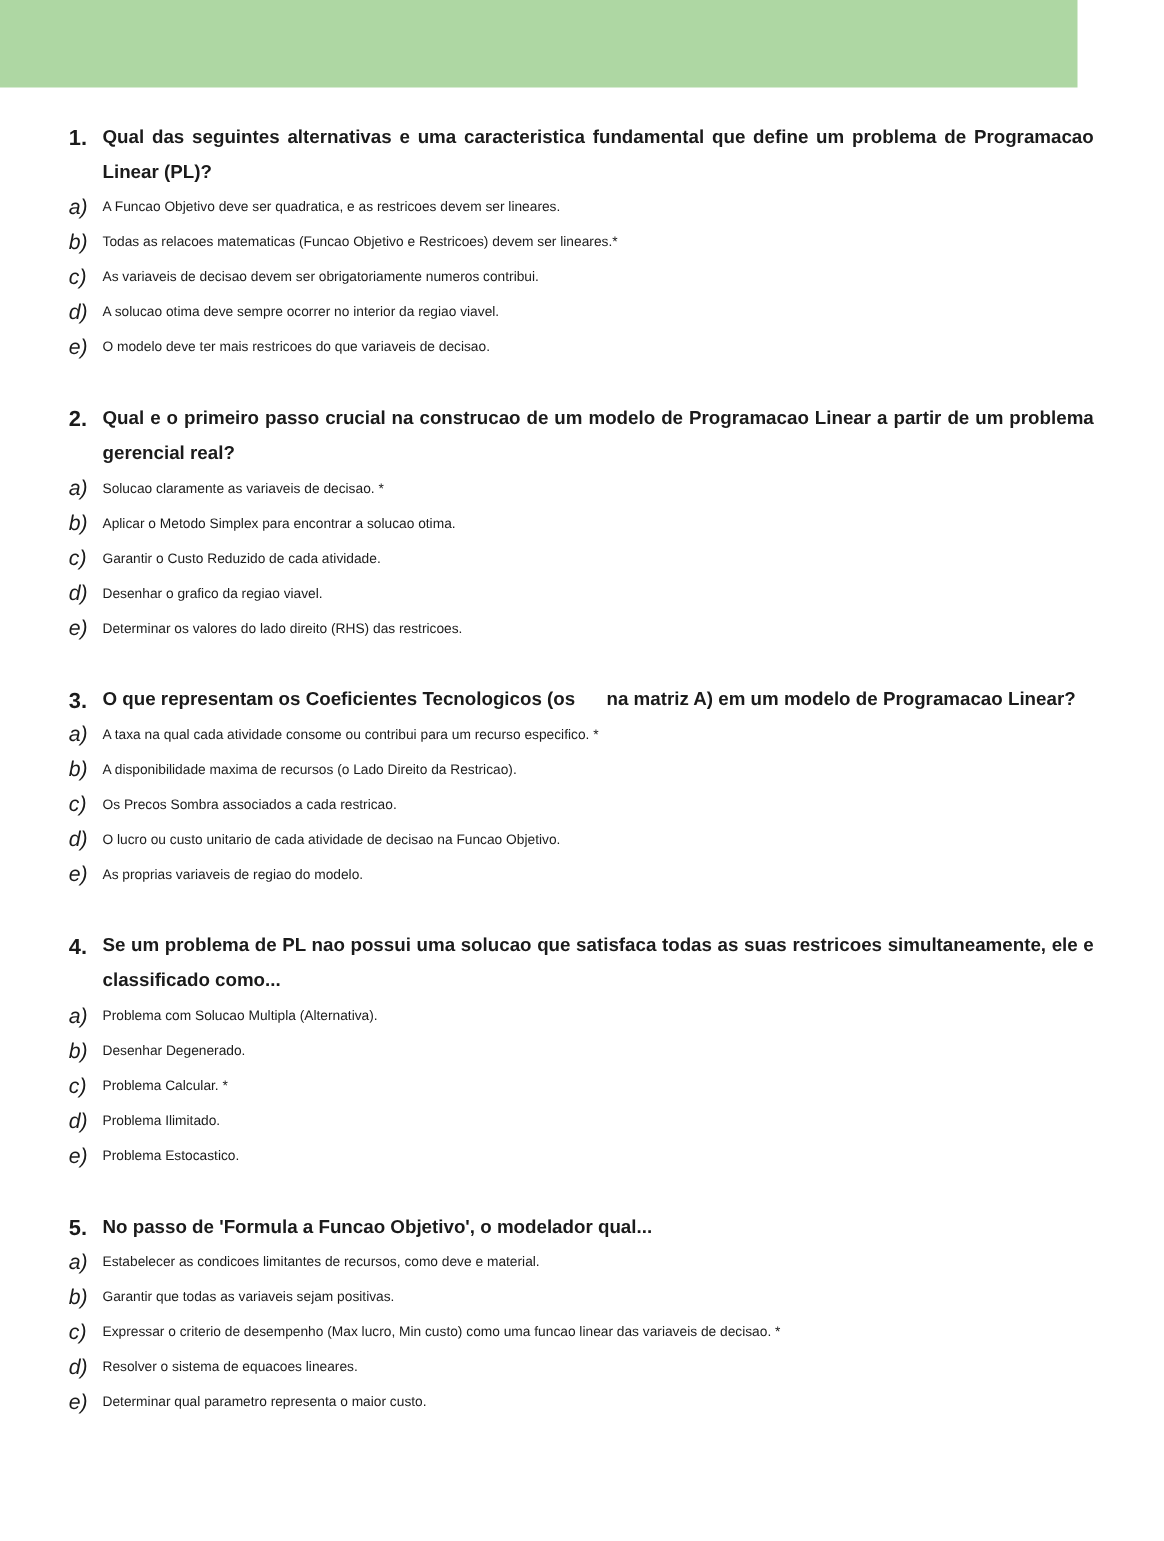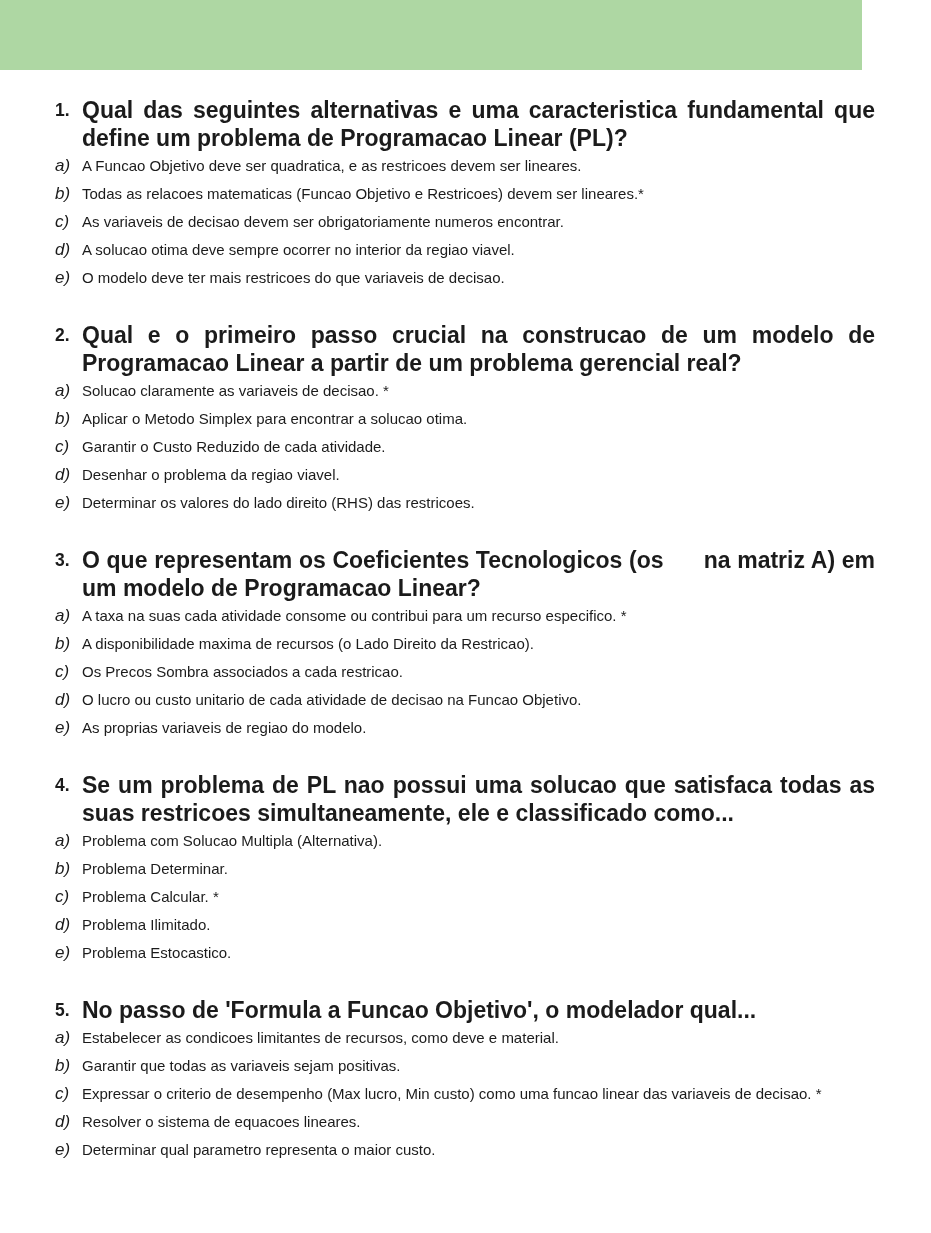--- a/index.html
+++ b/index.html
@@ -34,39 +34,39 @@
     flex: none;
     width: 27px;
     font-weight: bold;
     font-size: 17.5px;
     line-height: 28px;
   }
   .q-text {
     flex: 1;
     margin: 0;
     font-weight: bold;
-    font-size: 23px;
+    font-size: 15px;
     line-height: 28px;
     text-align: justify;
   }
   .option {
     display: flex;
     align-items: flex-start;
   }
   .opt-letter {
     flex: none;
     width: 27px;
     font-style: italic;
     font-size: 17px;
     line-height: 28px;
   }
   .opt-text {
     flex: 1;
     margin: 0;
-    font-size: 15px;
+    font-size: 11px;
     line-height: 28px;
     text-align: justify;
   }
 </style>
 </head>
 <body>
 
 <div class="page">
 
   <div class="band"></div>
@@ -81,21 +81,21 @@
       <div class="option">
         <span class="opt-letter">a)</span>
         <p class="opt-text">A Funcao Objetivo deve ser quadratica, e as restricoes devem ser lineares.</p>
       </div>
       <div class="option">
         <span class="opt-letter">b)</span>
         <p class="opt-text">Todas as relacoes matematicas (Funcao Objetivo e Restricoes) devem ser lineares.*</p>
       </div>
       <div class="option">
         <span class="opt-letter">c)</span>
-        <p class="opt-text">As variaveis de decisao devem ser obrigatoriamente numeros encontrar.</p>
+        <p class="opt-text">As variaveis de decisao devem ser obrigatoriamente numeros contribui.</p>
       </div>
       <div class="option">
         <span class="opt-letter">d)</span>
         <p class="opt-text">A solucao otima deve sempre ocorrer no interior da regiao viavel.</p>
       </div>
       <div class="option">
         <span class="opt-letter">e)</span>
         <p class="opt-text">O modelo deve ter mais restricoes do que variaveis de decisao.</p>
       </div>
     </section>
@@ -112,36 +112,36 @@
       <div class="option">
         <span class="opt-letter">b)</span>
         <p class="opt-text">Aplicar o Metodo Simplex para encontrar a solucao otima.</p>
       </div>
       <div class="option">
         <span class="opt-letter">c)</span>
         <p class="opt-text">Garantir o Custo Reduzido de cada atividade.</p>
       </div>
       <div class="option">
         <span class="opt-letter">d)</span>
-        <p class="opt-text">Desenhar o problema da regiao viavel.</p>
+        <p class="opt-text">Desenhar o grafico da regiao viavel.</p>
       </div>
       <div class="option">
         <span class="opt-letter">e)</span>
         <p class="opt-text">Determinar os valores do lado direito (RHS) das restricoes.</p>
       </div>
     </section>
 
     <section class="question">
       <div class="q-head">
         <span class="q-num">3.</span>
         <p class="q-text">O que representam os Coeficientes Tecnologicos (os &nbsp;&nbsp;&nbsp;&nbsp; na matriz A) em um modelo de Programacao Linear?</p>
       </div>
       <div class="option">
         <span class="opt-letter">a)</span>
-        <p class="opt-text">A taxa na suas cada atividade consome ou contribui para um recurso especifico. *</p>
+        <p class="opt-text">A taxa na qual cada atividade consome ou contribui para um recurso especifico. *</p>
       </div>
       <div class="option">
         <span class="opt-letter">b)</span>
         <p class="opt-text">A disponibilidade maxima de recursos (o Lado Direito da Restricao).</p>
       </div>
       <div class="option">
         <span class="opt-letter">c)</span>
         <p class="opt-text">Os Precos Sombra associados a cada restricao.</p>
       </div>
       <div class="option">
@@ -158,21 +158,21 @@
       <div class="q-head">
         <span class="q-num">4.</span>
         <p class="q-text">Se um problema de PL nao possui uma solucao que satisfaca todas as suas restricoes simultaneamente, ele e classificado como...</p>
       </div>
       <div class="option">
         <span class="opt-letter">a)</span>
         <p class="opt-text">Problema com Solucao Multipla (Alternativa).</p>
       </div>
       <div class="option">
         <span class="opt-letter">b)</span>
-        <p class="opt-text">Problema Determinar.</p>
+        <p class="opt-text">Desenhar Degenerado.</p>
       </div>
       <div class="option">
         <span class="opt-letter">c)</span>
         <p class="opt-text">Problema Calcular. *</p>
       </div>
       <div class="option">
         <span class="opt-letter">d)</span>
         <p class="opt-text">Problema Ilimitado.</p>
       </div>
       <div class="option">

